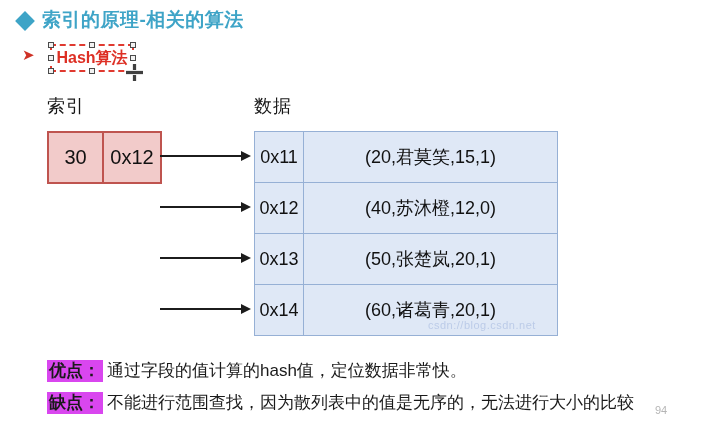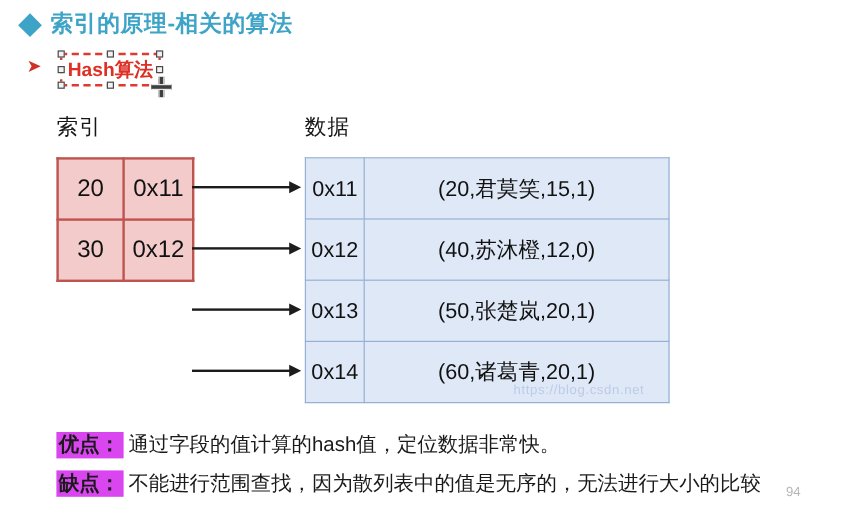--- a/index.html
+++ b/index.html
@@ -81,24 +81,20 @@
     <span class="v"></span>
     <span class="h"></span>
   </span>
 </div>
 
 <div class="tbl-header hdr-index">索引</div>
 <div class="tbl-header hdr-data">数据</div>
 
 <table class="index-table">
   <tbody>
-      <tr>
-    <td class="c1">20</td>
-    <td class="c2">0x11</td>
-  </tr>
   <tr>
     <td class="c1">30</td>
     <td class="c2">0x12</td>
   </tr>
 </tbody>
   </table>
 
 <div class="arrow a1"></div>
 <div class="arrow a2"></div>
 <div class="arrow a3"></div>
@@ -125,14 +121,14 @@
 </tbody>
   </table>
 
 <div class="note n1">
   <span class="hl">优点：</span><span>通过字段的值计算的hash值，定位数据非常快。</span>
 </div>
 <div class="note n2">
   <span class="hl">缺点：</span><span>不能进行范围查找，因为散列表中的值是无序的，无法进行大小的比较</span>
 </div>
 
-<div class="wm-table">https://blog.csdn.net</div>
+<div class="wm-table">csdn://blog.csdn.net</div>
 <div class="wm-corner">94</div>
 
 </body></html>

